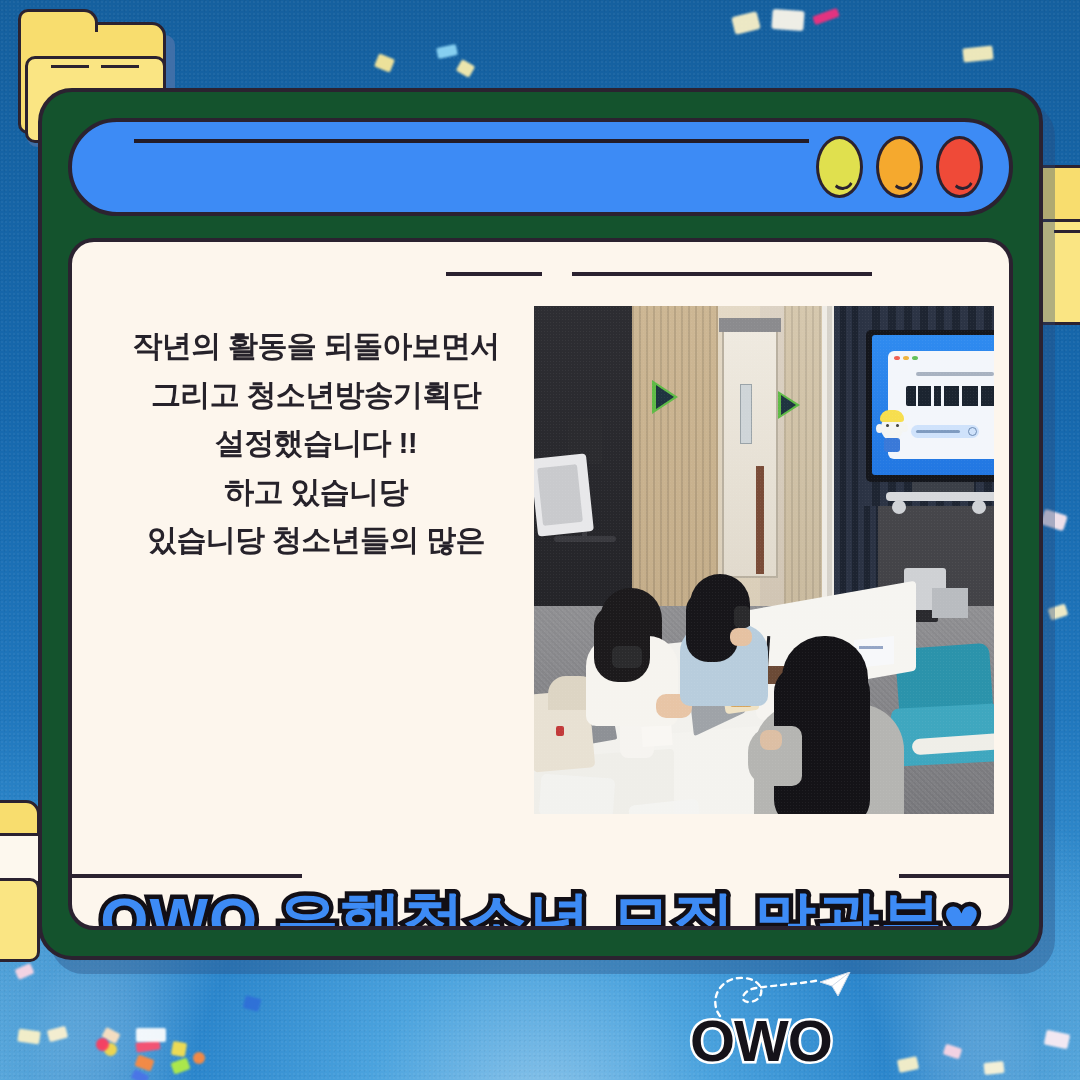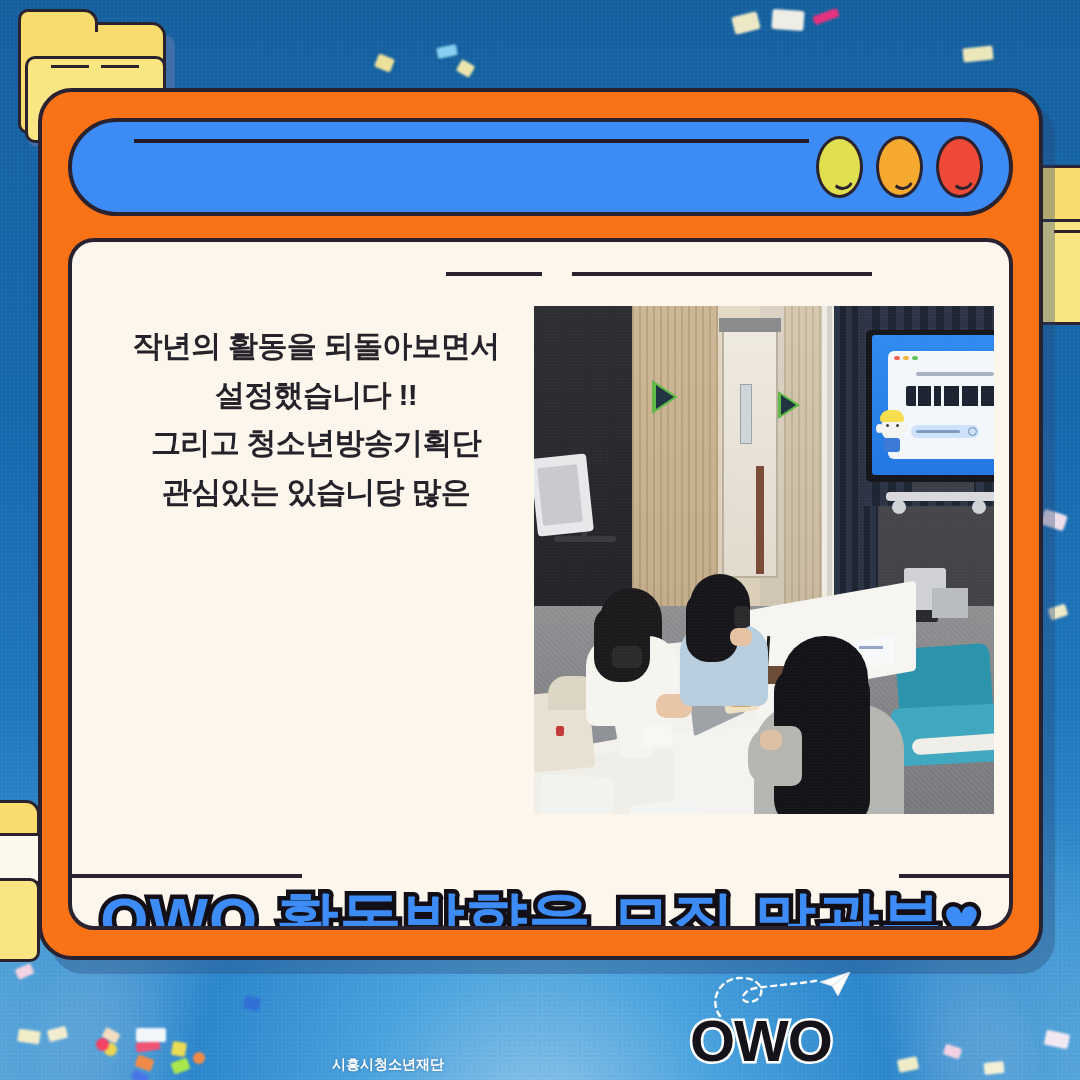--- a/index.html
+++ b/index.html
@@ -55,21 +55,21 @@
     border-top:3px solid #2b2230;
   }
   .folder .tabline2 {
     position:absolute; left:56%; top:38%; width:26%; height:0;
     border-top:3px solid #2b2230;
   }
 
   
   #window {
     position:absolute; left:38px; top:88px; width:1005px; height:872px;
-    background:#f97316;
+    background:#14532d;
     border:4px solid #2b2230;
     border-radius:34px;
     box-shadow:12px 14px 0 rgba(40,72,120,.35);
   }
   #titlebar {
     position:absolute; left:26px; top:26px; right:26px; height:98px;
     background:#3d8bf5;
     border:4px solid #2b2230;
     border-radius:50px;
   }
@@ -219,23 +219,24 @@
 
     <div class="dash" style="left:374px;top:30px;width:96px;"></div>
     <div class="dash" style="left:500px;top:30px;width:300px;"></div>
     <div class="dash" style="left:-20px;bottom:48px;width:250px;"></div>
     <div class="dash" style="right:-20px;bottom:48px;width:130px;"></div>
 
     <div id="content">
 
       <div id="bodytext">
         <p>작년의 활동을 되돌아보면서</p>
+        <p>그리고 청소년방송기획단</p>
         <p>설정했습니다 !!</p>
-        <p>그리고 청소년방송기획단</p>
-        <p>관심있는 있습니당 많은</p>
+        <p>하고 있습니당</p>
+        <p>있습니당 청소년들의 많은</p>
       </div>
 
       <div id="photo">
 
         <div class="ph" style="left:0;top:0;width:100%;height:100%;background:linear-gradient(#4e4e52,#3a3a3f);"></div>
         <div class="ph" style="left:0;top:0;width:98px;height:330px;background:linear-gradient(160deg,#2e2e33,#232327);"></div>
         <div class="ph" style="left:98px;top:0;width:86px;height:356px;background:linear-gradient(#cdb794,#c3ac88);"></div>
         <div class="ph" style="left:184px;top:0;width:42px;height:360px;background:linear-gradient(#e4d9c6,#d8ccb6);"></div>
         <div class="ph" style="left:226px;top:0;width:40px;height:352px;background:linear-gradient(#dcd2c4,#cfc3b1);"></div>
 
@@ -354,28 +355,27 @@
         <div class="ph" style="left:214px;top:420px;width:54px;height:60px;background:#b5b5b2;border-radius:26px 10px 10px 22px;"></div>
         <div class="ph" style="left:226px;top:424px;width:22px;height:20px;background:#ddbfa4;border-radius:8px;"></div>
 
         <div class="ph" style="left:0;top:0;width:100%;height:100%;
              background-image:radial-gradient(rgba(255,255,255,.05) 1px,transparent 1px);
              background-size:3px 3px;"></div>
       </div>
     </div>
 
     <div id="headline">
-      <span class="hv">OWO 활동방향을 모집 많관부♥</span>
+      <span class="hv">OWO 은행청소년 모집 많관부♥</span>
     </div>
 
   </div>
 </div>
 
 <div id="logo-left">
-  <div class="sub">시흥시청소년재단</div>
 </div>
 
 <div id="logo-right">
   <svg width="180" height="46" style="position:absolute;left:14px;top:-40px;">
     <path d="M16 44 C4 28, 16 4, 40 6 C62 8, 62 28, 46 30 C34 31, 38 18, 52 16 C72 13, 96 12, 116 8" fill="none" stroke="#ffffff" stroke-width="2.4" stroke-dasharray="5 5" stroke-linecap="round"></path>
     <path d="M116 10 L146 0 L134 24 L128 14 Z" fill="#ffffff" stroke="#cfd9e6" stroke-width="1"></path>
     <path d="M128 14 L146 0" stroke="#cfd9e6" stroke-width="1"></path>
   </svg>
   <div class="owo">OWO</div>
 </div>

